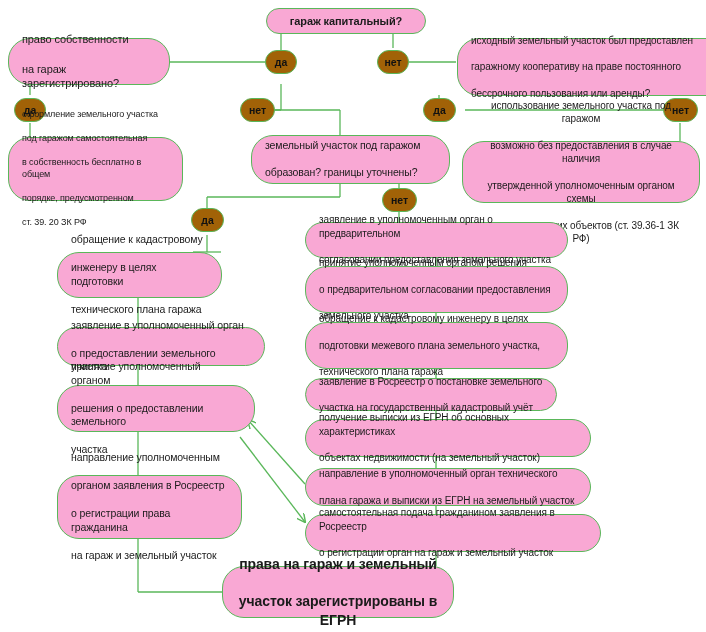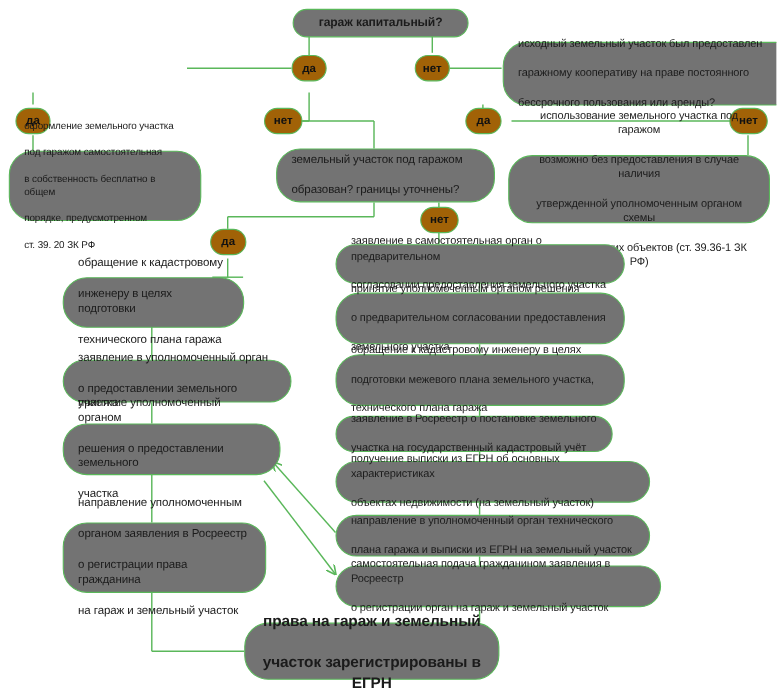--- a/index.html
+++ b/index.html
@@ -18,21 +18,21 @@
     position:absolute;
     left:0;top:0;
     width:706px;height:632px;
     pointer-events:none;
   }
   .node{
     position:absolute;
     box-sizing:border-box;
     border:1.3px solid #5ab75a;
     border-radius:22px;
-    background:#737373;
+    background:#f9a8d4;
     color:#1b1b1b;
     display:flex;
     align-items:center;
     padding:5px 13px;
     line-height:1.33;
     letter-spacing:-0.1px;
   }
   .node span{display:block;width:100%;}
   .n-left   .node, .node.left   {justify-content:flex-start;text-align:left;}
   .node.center{justify-content:center;text-align:center;}
@@ -117,20 +117,26 @@
       <path d="M 305 484 L 248 420" marker-end="url(#arrow)"></path>
 
       <path d="M 240 437 L 305 522" marker-end="url(#arrow)"></path>
     </g>
   </svg>
 
   <div class="node center bold fs11" style="left:266px;top:8px;width:160px;height:26px;">
     <span>гараж капитальный?</span>
   </div>
 
+  <div class="node left fs11" style="left:8px;top:38px;width:162px;height:47px;">
+    <span>
+      <span>право собственности</span><br>
+      <span>на гараж зарегистрировано?</span>
+    </span>
+  </div>
 
   <div class="node left fs10" style="left:457px;top:38px;width:285px;height:58px;">
     <span>
       <span>исходный земельный участок был предоставлен</span><br>
       <span>гаражному кооперативу на праве постоянного</span><br>
       <span>бессрочного пользования или аренды?</span>
     </span>
   </div>
 
   <div class="pill" style="left:265px;top:50px;width:32px;height:24px;">
@@ -213,21 +219,21 @@
     <span>
       <span>направление уполномоченным</span><br>
       <span>органом заявления в Росреестр</span><br>
       <span>о регистрации права гражданина</span><br>
       <span>на гараж и земельный участок</span>
     </span>
   </div>
 
   <div class="node left fs10" style="left:305px;top:222px;width:263px;height:36px;">
     <span>
-      <span>заявление в самостоятельная орган о предварительном</span><br>
+      <span>заявление в уполномоченным орган о предварительном</span><br>
       <span>согласовании предоставления земельного участка</span>
     </span>
   </div>
 
   <div class="node left fs10" style="left:305px;top:266px;width:263px;height:47px;">
     <span>
       <span>принятие уполномоченным органом решения</span><br>
       <span>о предварительном согласовании предоставления</span><br>
       <span>земельного участка</span>
     </span>

